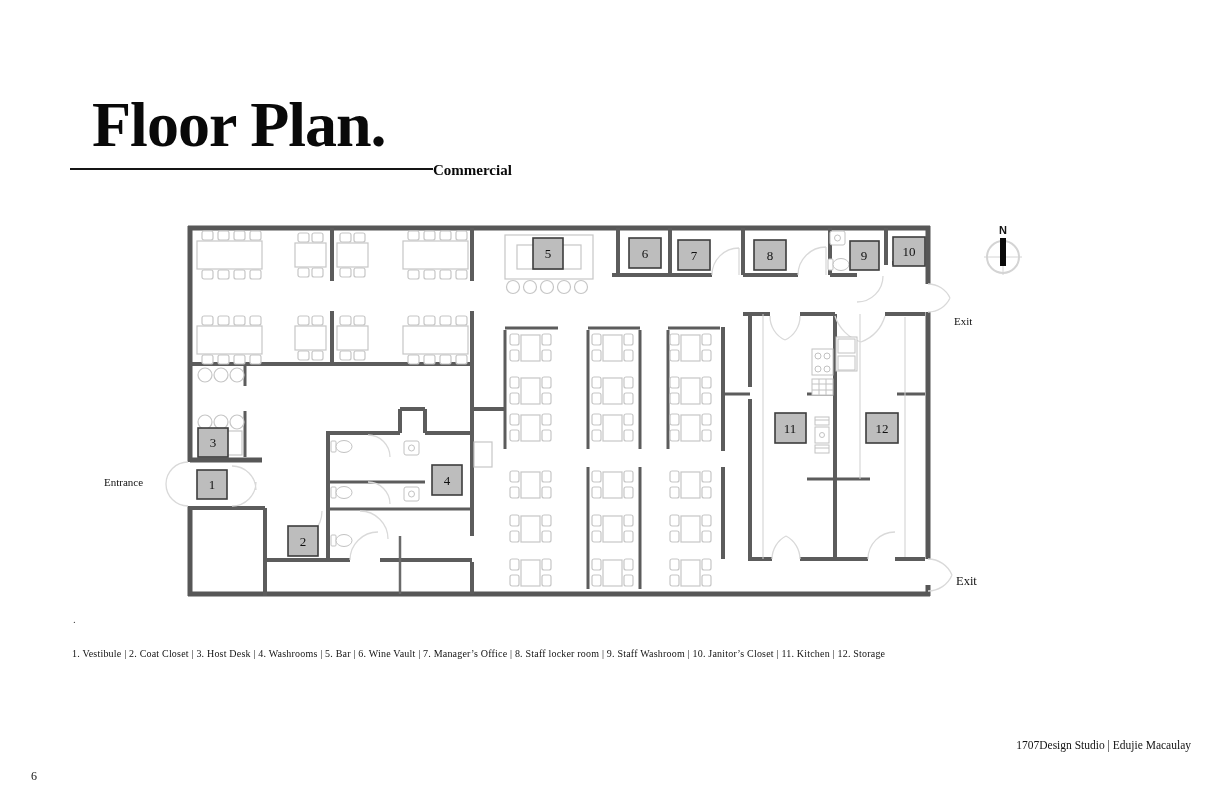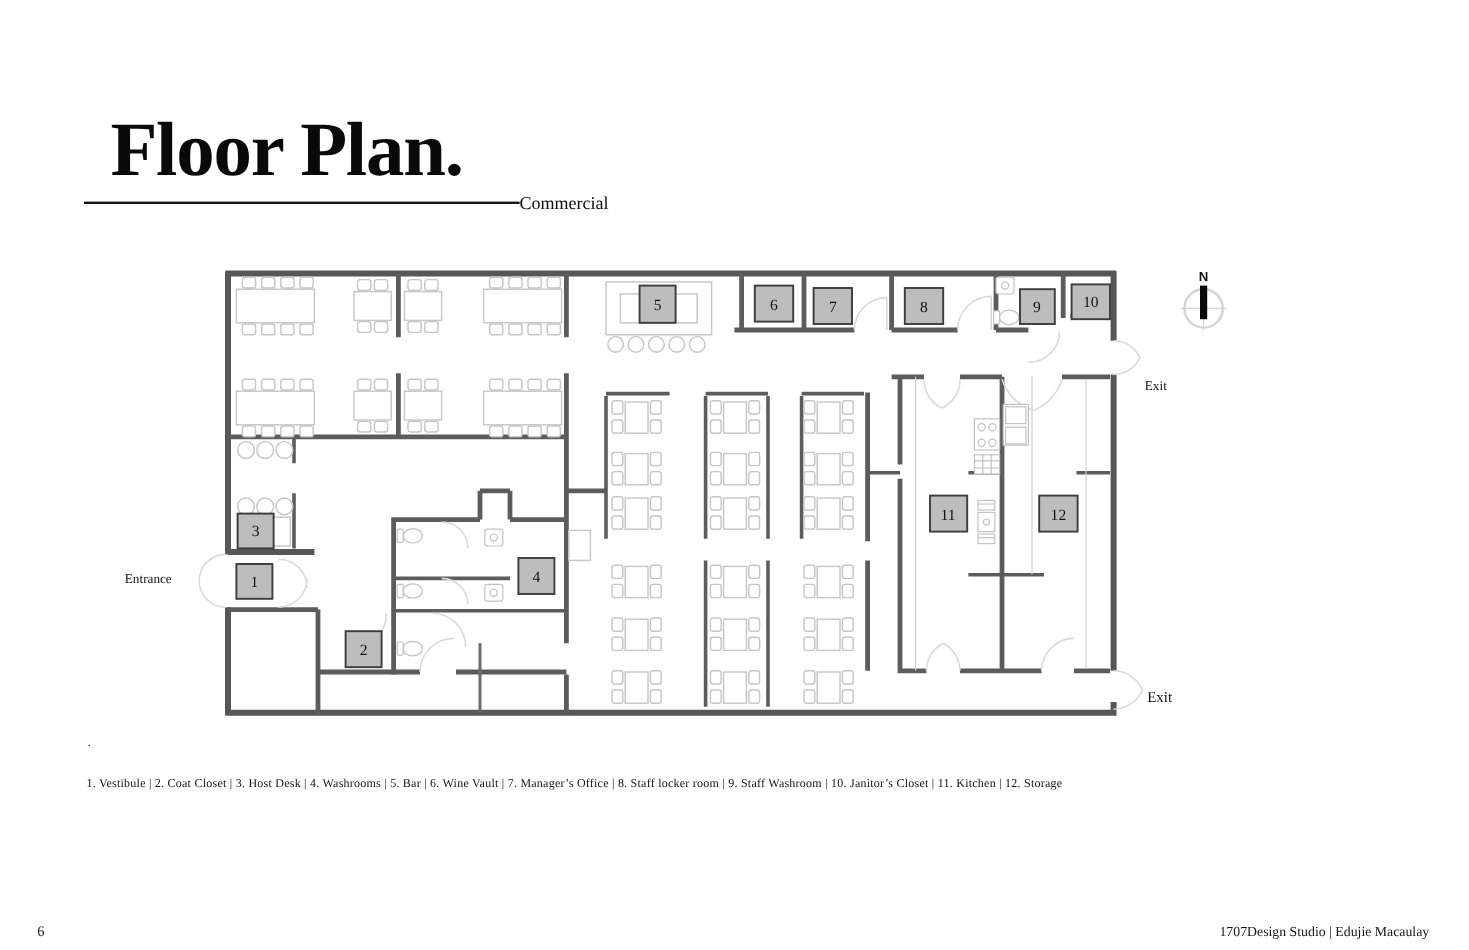--- a/index.html
+++ b/index.html
@@ -10,30 +10,30 @@
   .title{
     position:absolute;left:92px;top:74px;
     font-size:64px;font-weight:700;letter-spacing:-1px;line-height:1;
     color:#090909;white-space:nowrap;
   }
   .title-rule{
     position:absolute;left:70px;top:149px;width:363px;height:2px;background:#151515;
   }
   .subtitle{
     position:absolute;left:433px;top:143px;
-    font-size:15px;font-weight:400;color:#090909;white-space:nowrap;
+    font-size:15px;font-weight:700;color:#090909;white-space:nowrap;
   }
   .plan-svg{position:absolute;left:60px;top:195px;}
   .stray-dot{position:absolute;left:73px;top:594px;font-size:11px;color:#444;}
   .legend{
     position:absolute;left:72px;top:629px;
     font-size:10px;color:#131313;white-space:nowrap;letter-spacing:0.2px;
   }
   .page-number{position:absolute;left:31px;top:750px;font-size:12px;color:#131313;}
-  .credit{position:absolute;right:33px;top:752px;font-size:11.5px;color:#131313;white-space:nowrap;}
+  .credit{position:absolute;right:33px;top:720px;font-size:11.5px;color:#131313;white-space:nowrap;}
   
   .wall5{stroke:#575757;stroke-width:5;fill:none;}
   .wall4{stroke:#5c5c5c;stroke-width:4;fill:none;}
   .wall3{stroke:#5c5c5c;stroke-width:3;fill:none;}
   .wall2{stroke:#6a6a6a;stroke-width:2.5;fill:none;}
   .lite{stroke:#cfcfcf;stroke-width:1;fill:none;}
   .furn{stroke:#c6c6c6;stroke-width:1.2;fill:#ffffff;}
   .equip{stroke:#c2c2c2;stroke-width:1;fill:#ffffff;}
   .door{stroke:#d9d9d9;stroke-width:1.3;fill:none;}
   .roombox{fill:#bdbdbd;stroke:#3d3d3d;stroke-width:1.6;}

